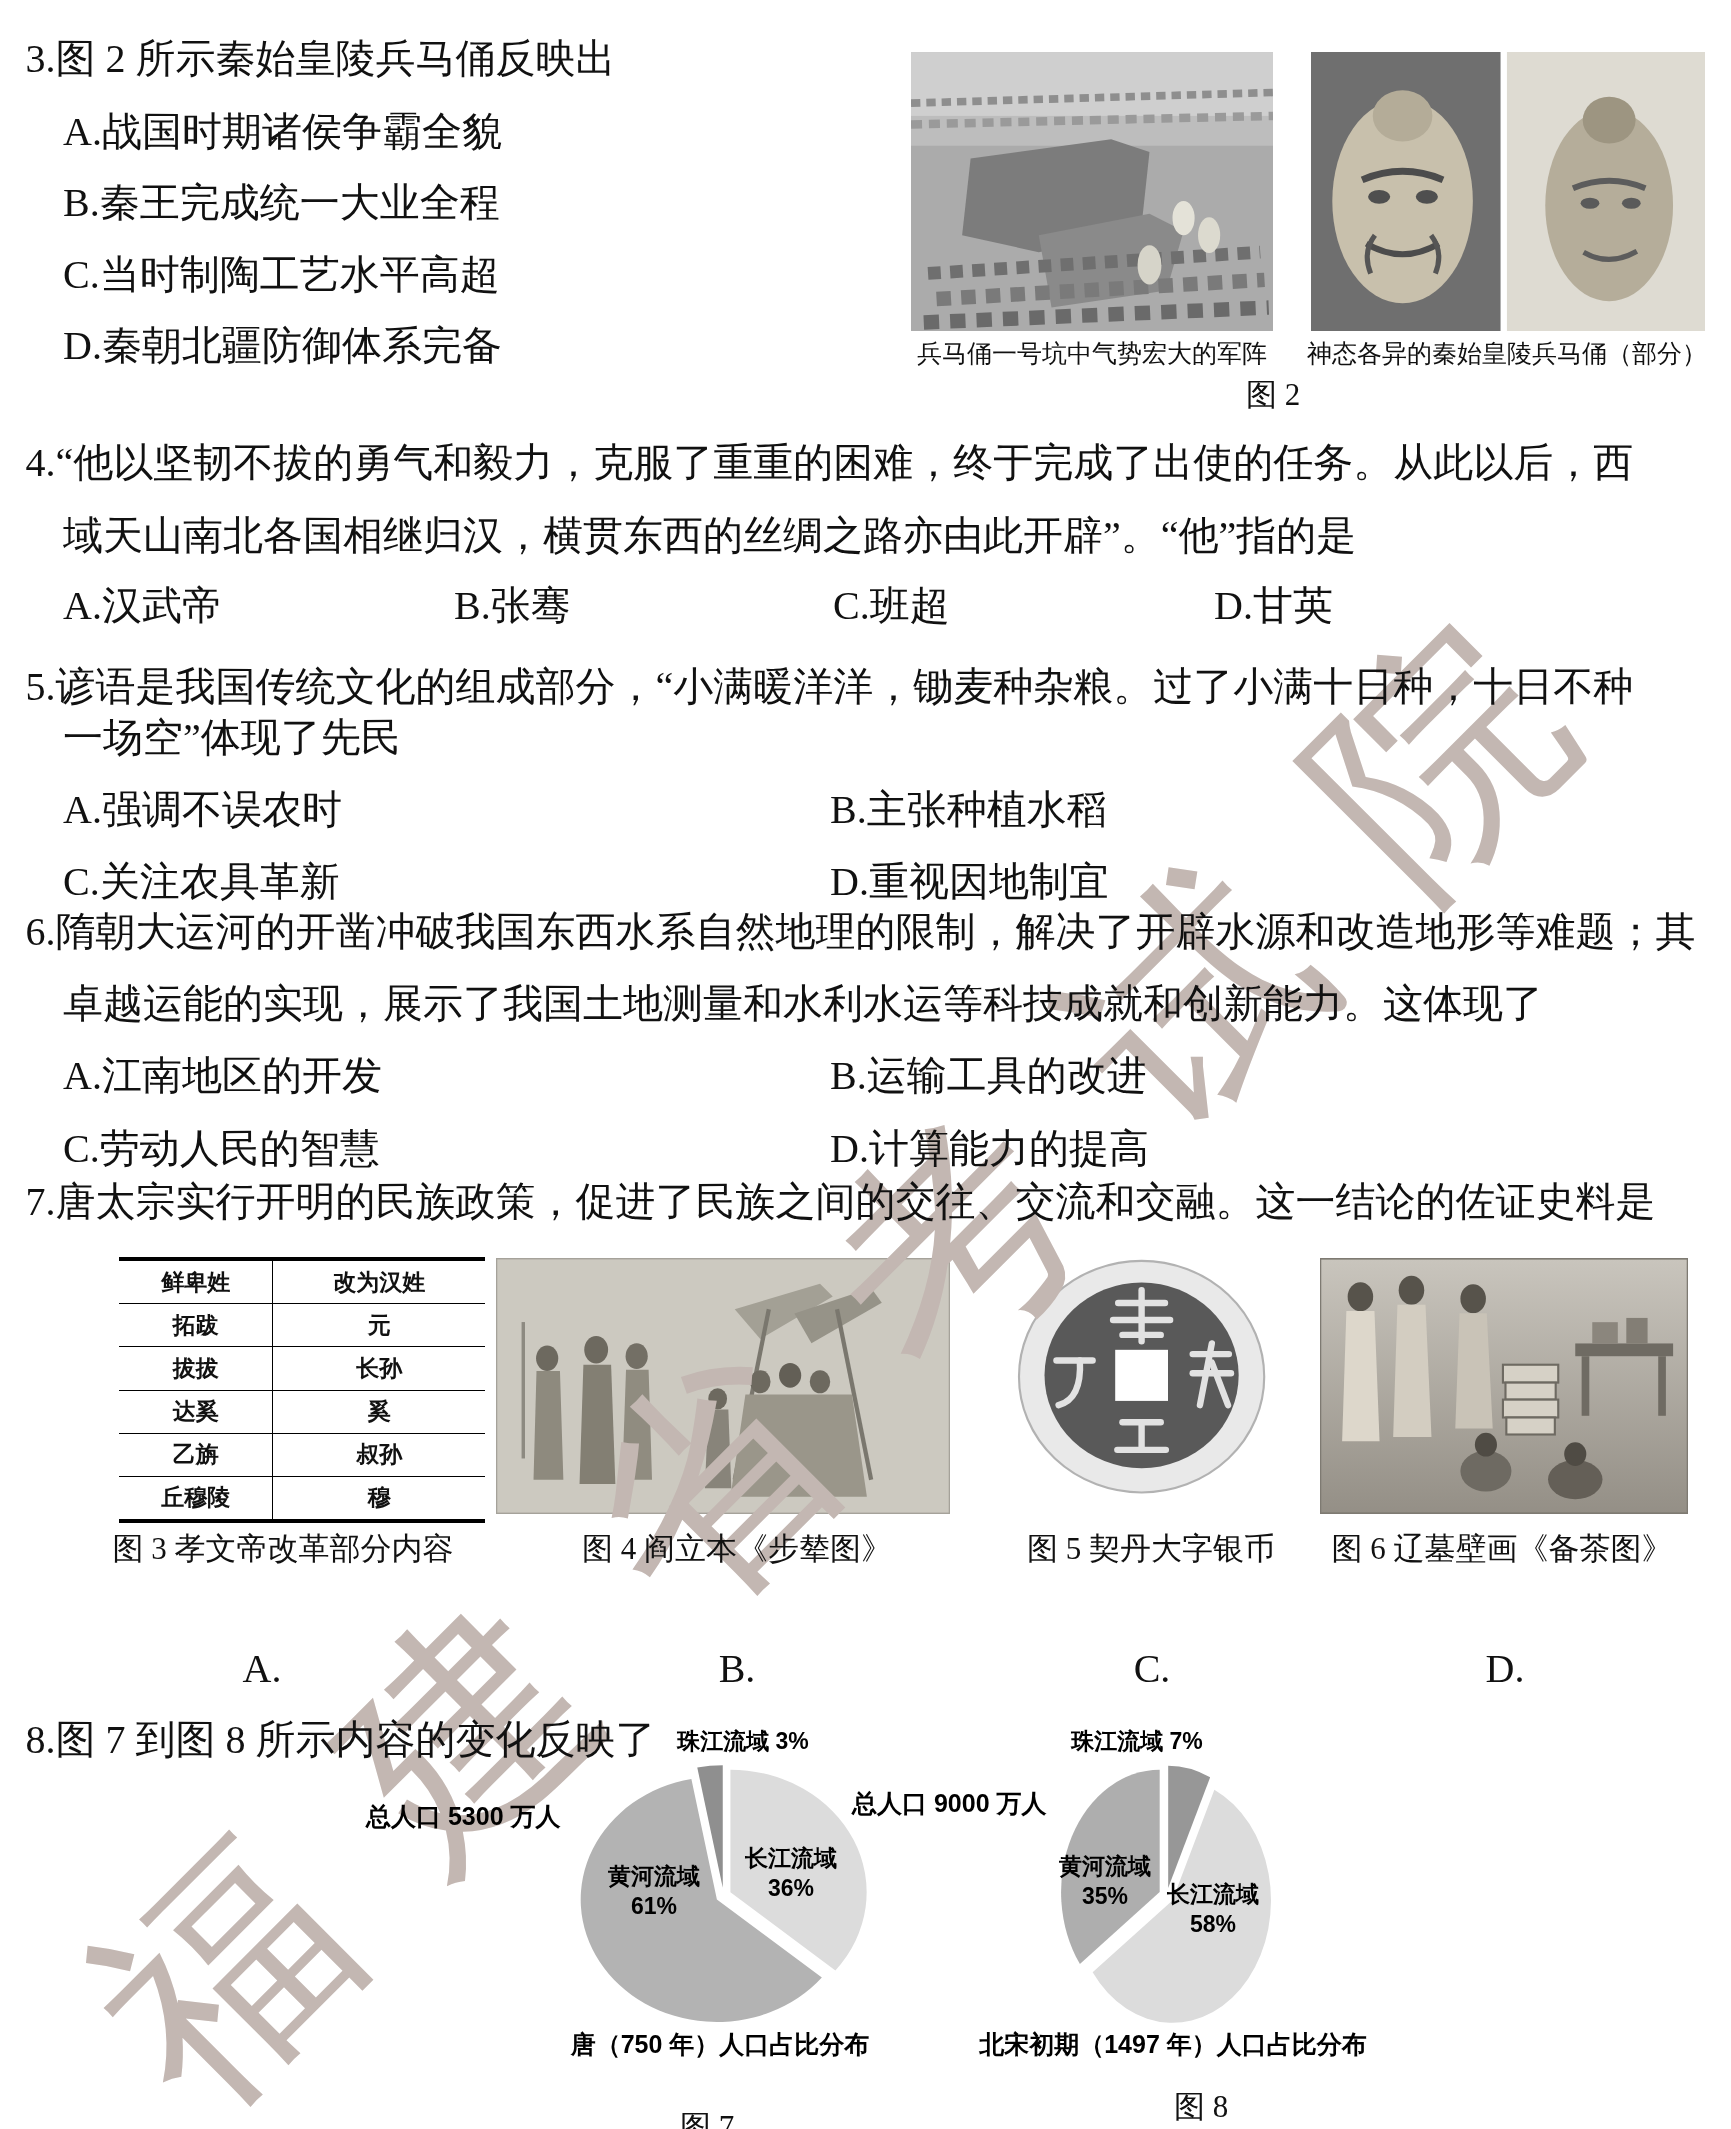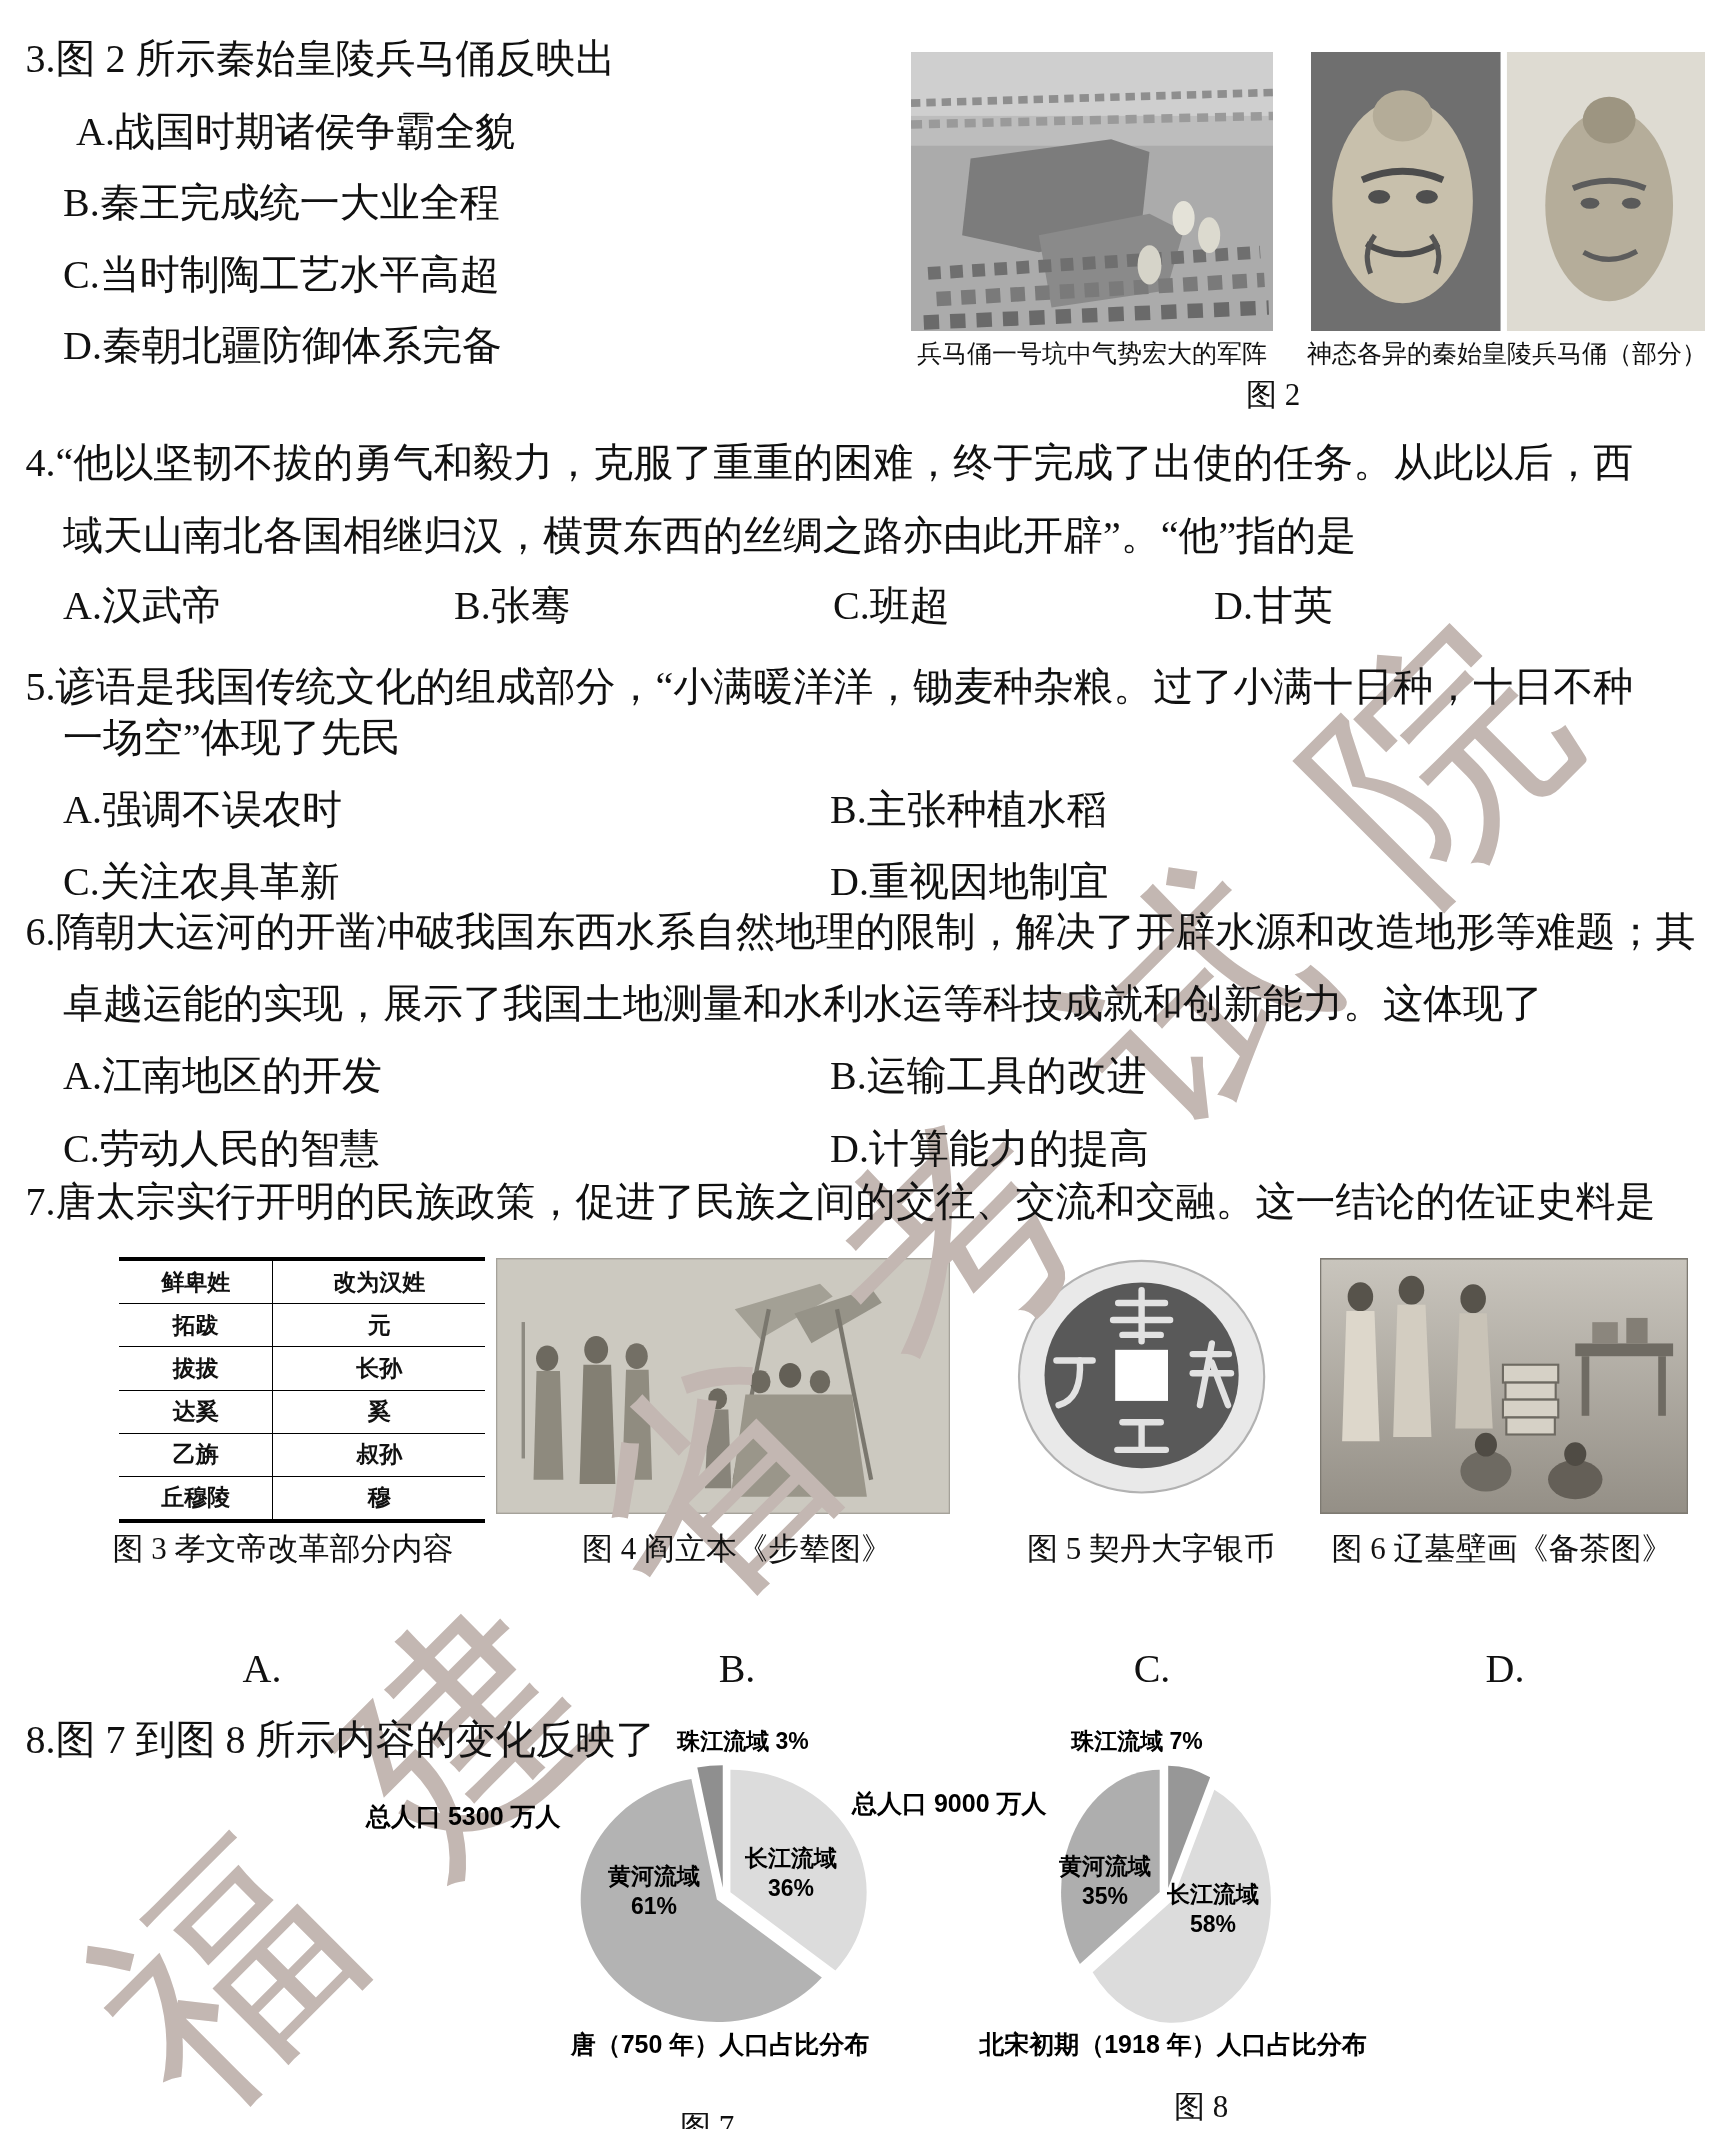--- a/index.html
+++ b/index.html
@@ -32,21 +32,21 @@
   svg{display:block;}
 </style>
 </head>
 <body>
 
 <div id="page">
 
   <div class="abs wm" style="left:871px;top:1331px;">福建省考试院</div>
 
   <div class="abs txt" style="left:25.6px;top:37px;">3.图 2 所示秦始皇陵兵马俑反映出</div>
-  <div class="abs txt" style="left:63px;top:110px;margin-left:13px;">A.战国时期诸侯争霸全貌</div>
+  <div class="abs txt" style="left:63px;top:110px;">A.战国时期诸侯争霸全貌</div>
   <div class="abs txt" style="left:63px;top:181px;">B.秦王完成统一大业全程</div>
   <div class="abs txt" style="left:63px;top:253px;">C.当时制陶工艺水平高超</div>
   <div class="abs txt" style="left:63px;top:324px;">D.秦朝北疆防御体系完备</div>
 
   <div class="photo" style="left:911px;top:52px;">
     <svg width="362" height="279" viewBox="0 0 850 655">
       <rect width="850" height="655" fill="#ababab"></rect>
       <rect width="850" height="190" fill="#cfcfcf"></rect>
       <rect y="150" width="850" height="70" fill="#bdbdbd"></rect>
       <line x1="0" y1="120" x2="850" y2="95" stroke="#8e8e8e" stroke-width="18" stroke-dasharray="22 14"></line>
@@ -258,17 +258,17 @@
   <div class="abs hei ctr" style="left:1137px;top:1727px;"><span>珠江流域</span> <span>7%</span></div>
   <div class="abs hei hei58" style="left:852px;top:1787px;">总人口 9000 万人</div>
   <div class="abs hei ctr" style="left:1105px;top:1852px;text-align:center;">
     <div>黄河流域</div>
       <div>35%</div>
   </div>
   <div class="abs hei ctr" style="left:1213px;top:1880px;text-align:center;">
     <div>长江流域</div>
       <div>58%</div>
   </div>
-  <div class="abs hei hei58 ctr" style="left:1173px;top:2028px;">北宋初期（1918 年）人口占比分布</div>
+  <div class="abs hei hei58 ctr" style="left:1173px;top:2028px;">北宋初期（1497 年）人口占比分布</div>
   <div class="abs kai ctr" style="left:1201px;top:2086px;z-index:5;">图 8</div>
 
 </div>
 
 
 </body></html>

